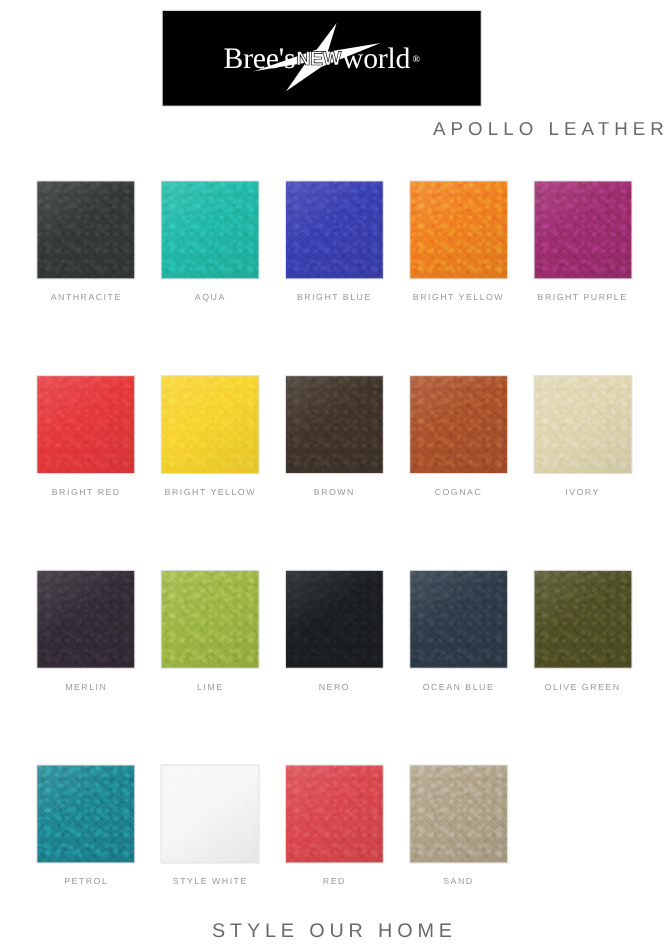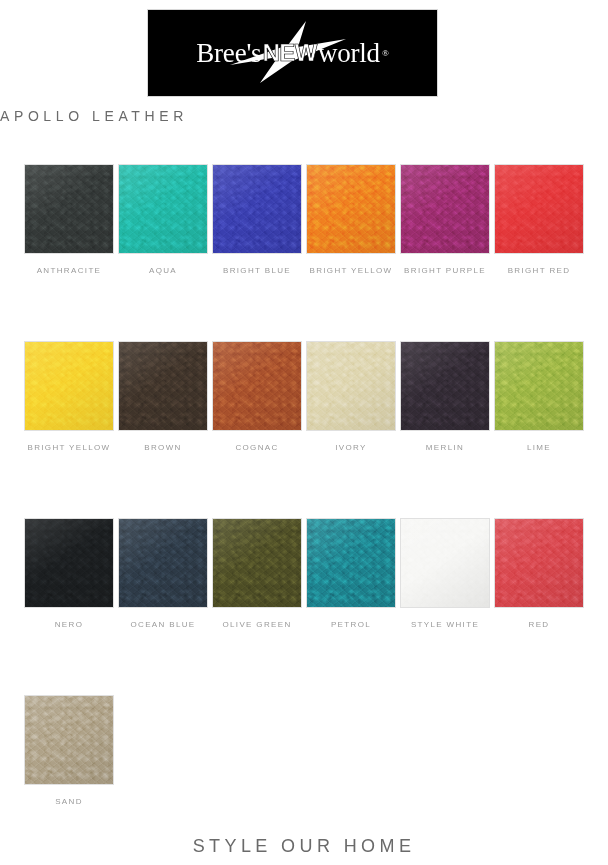--- a/index.html
+++ b/index.html
@@ -75,21 +75,21 @@
   .logo-text .brand-bree {
     position: relative;
     z-index: 3;
     letter-spacing: -0.2px;
   }
   .logo-text .brand-new {
     position: relative;
     z-index: 1;
     font-family: "Liberation Sans", sans-serif;
     font-weight: bold;
-    font-size: 24px;
+    font-size: 18px;
     letter-spacing: -0.5px;
     color: #ffffff;
     margin: 0 1px;
     -webkit-text-stroke: 0.6px #000000;
   }
   .logo-text .brand-world {
     position: relative;
     z-index: 3;
     letter-spacing: -0.2px;
   }
@@ -100,22 +100,22 @@
     vertical-align: super;
     margin-left: 2px;
   }
 
   
   .main-title {
     position: absolute;
     left: 0;
     top: 108px;
     width: 608px;
-    text-align: left;
-    font-size: 14px;
+    text-align: right;
+    font-size: 17px;
     letter-spacing: 4.6px;
     color: #6a6a6a;
     font-weight: 400;
   }
   .footer-title {
     position: absolute;
     left: 0;
     top: 836px;
     width: 608px;
     text-align: center;
@@ -125,21 +125,21 @@
     font-weight: 400;
   }
 
   
   .grid {
     position: absolute;
     left: 22px;
     top: 165px;
     width: 564px;
     display: grid;
-    grid-template-columns: repeat(6, 1fr);
+    grid-template-columns: repeat(5, 1fr);
     row-gap: 67px;
     column-gap: 0px;
   }
   .cell {
     display: flex;
     flex-direction: column;
     align-items: center;
   }
   .swatch {
     position: relative;

